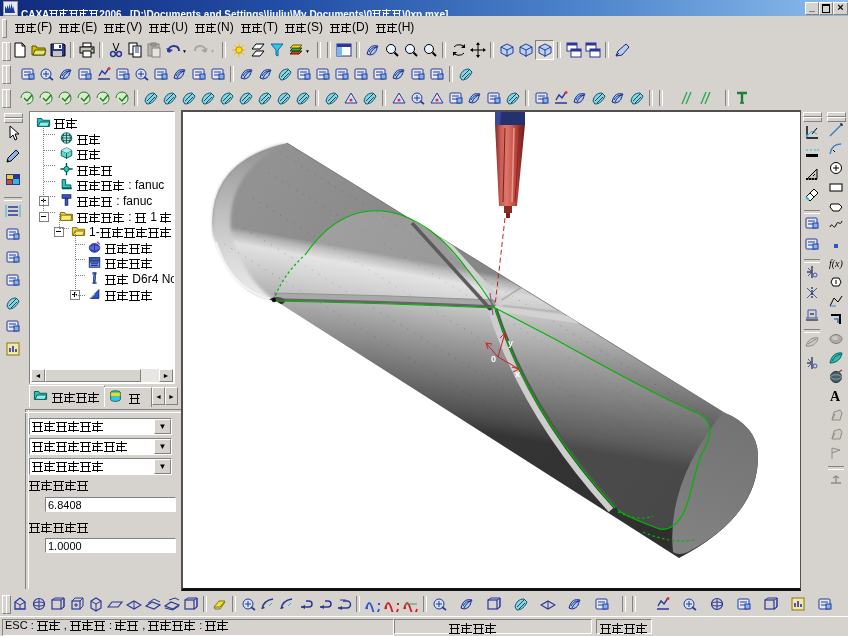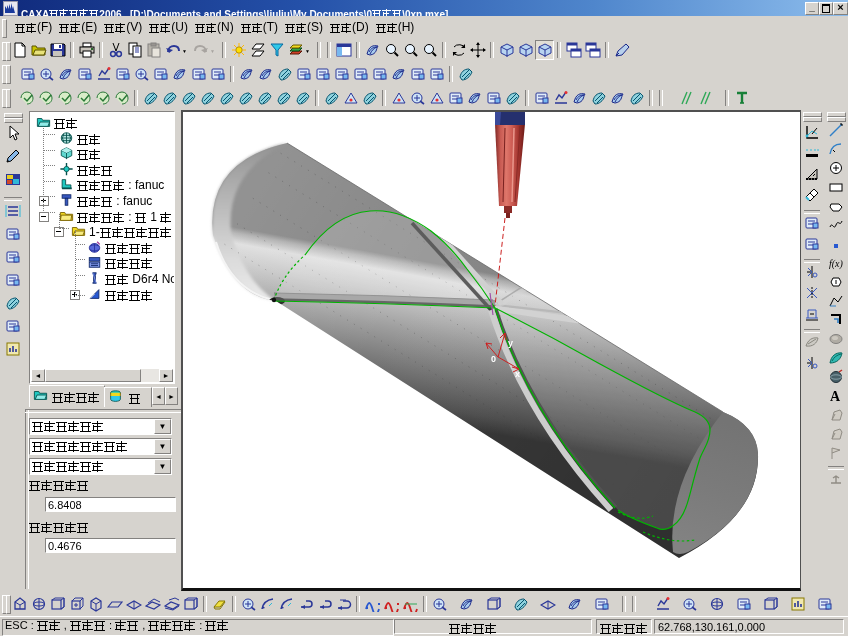--- a/index.html
+++ b/index.html
@@ -772,21 +772,21 @@
 <span style="position:absolute;left:2px;top:1px"><span class="g"></span><span class="h"></span><span class="g"></span><span class="h"></span><span class="g"></span><span class="h"></span><span class="g"></span><span class="h"></span></span>
 <div class="abs" style="right:0;top:0;width:15px;height:13px;background:#d6d3ce;border-top:1px solid #fff;border-left:1px solid #fff;border-right:1px solid #848280;border-bottom:1px solid #848280;text-align:center;font-size:8px;line-height:13px">▼</div>
 </div>
     <div class="abs sunk" style="left:4px;top:49px;width:141px;height:15px;background:#fff">
 <span style="position:absolute;left:2px;top:1px"><span class="g"></span><span class="h"></span><span class="g"></span><span class="h"></span><span class="g"></span><span class="h"></span></span>
 <div class="abs" style="right:0;top:0;width:15px;height:13px;background:#d6d3ce;border-top:1px solid #fff;border-left:1px solid #fff;border-right:1px solid #848280;border-bottom:1px solid #848280;text-align:center;font-size:8px;line-height:13px">▼</div>
 </div>
     <div class="abs" style="left:4px;top:70px"><span class="g"></span><span class="h"></span><span class="g"></span><span class="h"></span><span class="g"></span></div>
     <div class="abs sunk" style="left:20px;top:88px;width:131px;height:15px;background:#fff;font-size:11px;padding:1px 0 0 2px;box-sizing:border-box">6.8408</div>
     <div class="abs" style="left:4px;top:112px"><span class="g"></span><span class="h"></span><span class="g"></span><span class="h"></span><span class="g"></span></div>
-    <div class="abs sunk" style="left:20px;top:129px;width:131px;height:15px;background:#fff;font-size:11px;padding:1px 0 0 2px;box-sizing:border-box">0.4676</div>
+    <div class="abs sunk" style="left:20px;top:129px;width:131px;height:15px;background:#fff;font-size:11px;padding:1px 0 0 2px;box-sizing:border-box">1.0000</div>
   </div>
 
 <div class="abs" style="left:181px;top:110px;width:620px;height:481px;border-left:2px solid #505050;border-top:2px solid #505050;border-bottom:3px solid #101010;border-right:1px solid #505050;box-sizing:border-box;background:#fff">
     <svg width="617" height="476" style="display:block">
 <defs>
 <linearGradient id="cyl" x1="322" y1="164" x2="294" y2="319" gradientUnits="userSpaceOnUse">
  <stop offset="0" stop-color="#868686"></stop>
           <stop offset="0.035" stop-color="#aeaeae"></stop>
           <stop offset="0.1" stop-color="#dedede"></stop>
           <stop offset="0.22" stop-color="#cacaca"></stop>
@@ -1084,13 +1084,12 @@
           <use href="#d7"></use>
         </svg></span><span class="ic" style="margin-right:8px"><svg class="i" style="width:16px;height:16px">
           <use href="#d1"></use>
         </svg></span></div>
 </div>
 
 <div class="abs" style="left:0;top:616px;width:848px;height:20px;background:#d6d3ce;border-top:1px solid #fff">
  <div class="abs sunk" style="left:2px;top:2px;width:388px;height:15px;font-size:11px;padding-left:2px;white-space:nowrap"><span class="lt">ESC : </span><span class="g"></span><span class="h"></span><span class="lt"> , </span><span class="g"></span><span class="h"></span><span class="g"></span><span class="lt"> : </span><span class="h"></span><span class="g"></span><span class="lt"> , </span><span class="g"></span><span class="h"></span><span class="g"></span><span class="h"></span><span class="lt"> : </span><span class="g"></span><span class="h"></span></div>
  <div class="abs sunk" style="left:394px;top:2px;width:198px;height:15px;text-align:center;padding:2px 40px 0 0;box-sizing:border-box"><span class="g"></span><span class="h"></span><span class="g"></span><span class="h"></span></div>
  <div class="abs sunk" style="left:596px;top:2px;width:56px;height:15px;text-align:center;padding-top:2px;box-sizing:border-box"><span class="g"></span><span class="h"></span><span class="g"></span><span class="h"></span></div>
- <div class="abs sunk" style="left:654px;top:2px;width:190px;height:15px;font-size:11px;padding:1px 0 0 3px;box-sizing:border-box">62.768,130.161,0.000</div>
 </div>
 </body></html>

